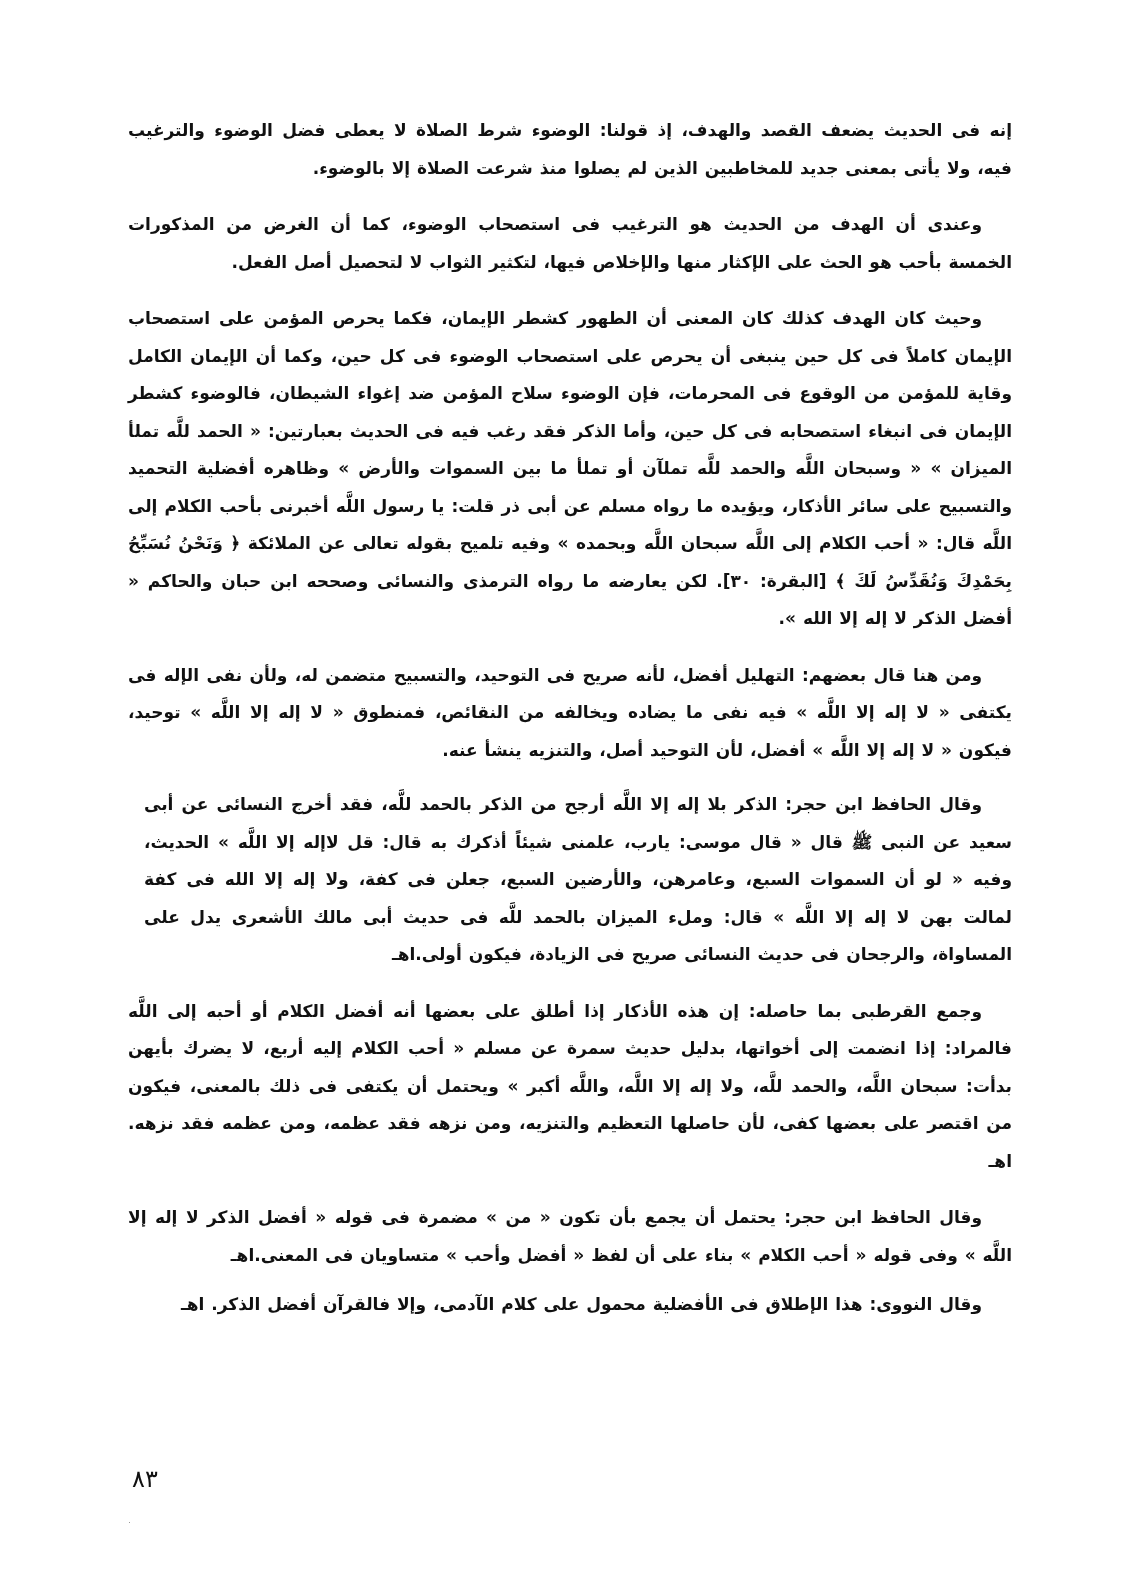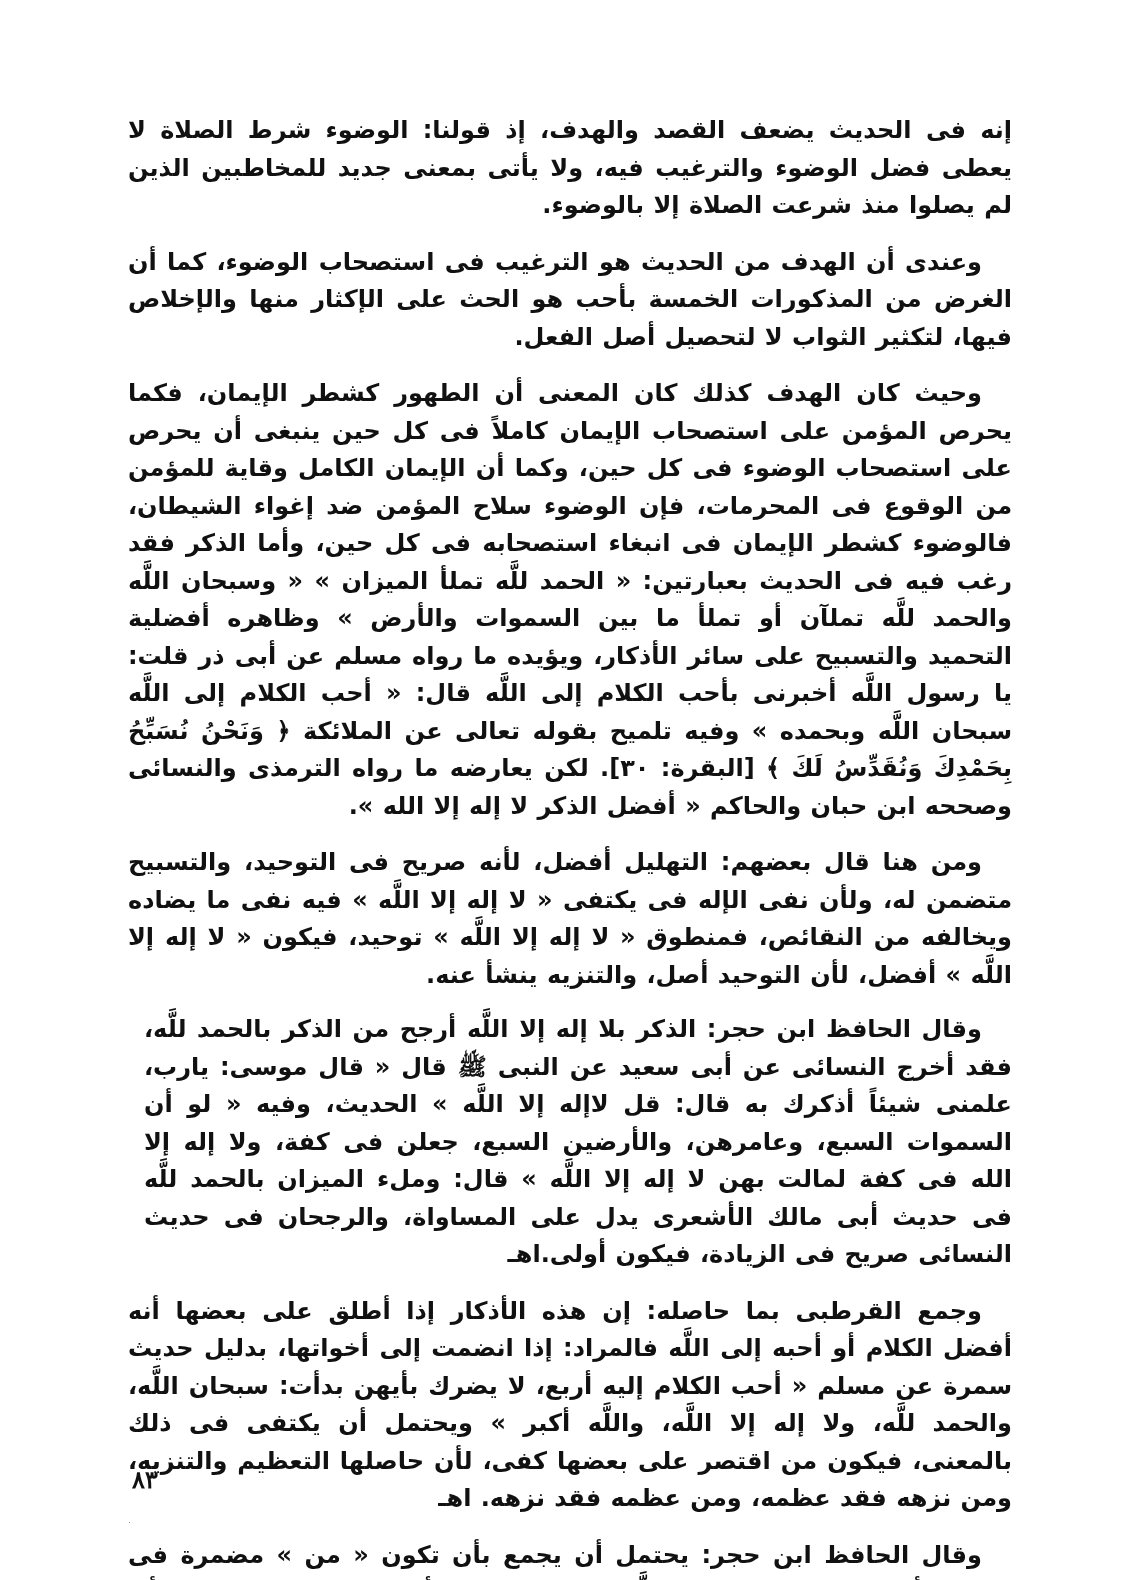--- a/index.html
+++ b/index.html
@@ -19,40 +19,39 @@
       position: absolute;
       left: 128px;
       top: 112px;
       width: 884px;
       direction: rtl;
       text-align: justify;
       text-align-last: right;
     }
     .para {
       margin: 0;
-      font-size: 24px;
+      font-size: 17px;
       line-height: 37.5px;
       font-weight: bold;
       text-indent: 30px;
       letter-spacing: -0.2px;
       word-spacing: 1px;
     }
     .para.first { text-indent: 0; }
     .gap-lg { margin-top: 19px; }
     .gap-md { margin-top: 17px; margin-left: 16px; }
     .gap-sm { margin-top: 12px; }
     .page-number {
       position: absolute;
       left: 132px;
       top: 1465px;
       font-family: "DejaVu Serif", serif;
       font-size: 24px;
       direction: rtl;
       color: #111;
-      font-weight: bold;
     }
     .speck {
       position: absolute;
       left: 129px;
       top: 1522px;
       width: 1px;
       height: 1px;
       background: #999;
     }
   </style>

